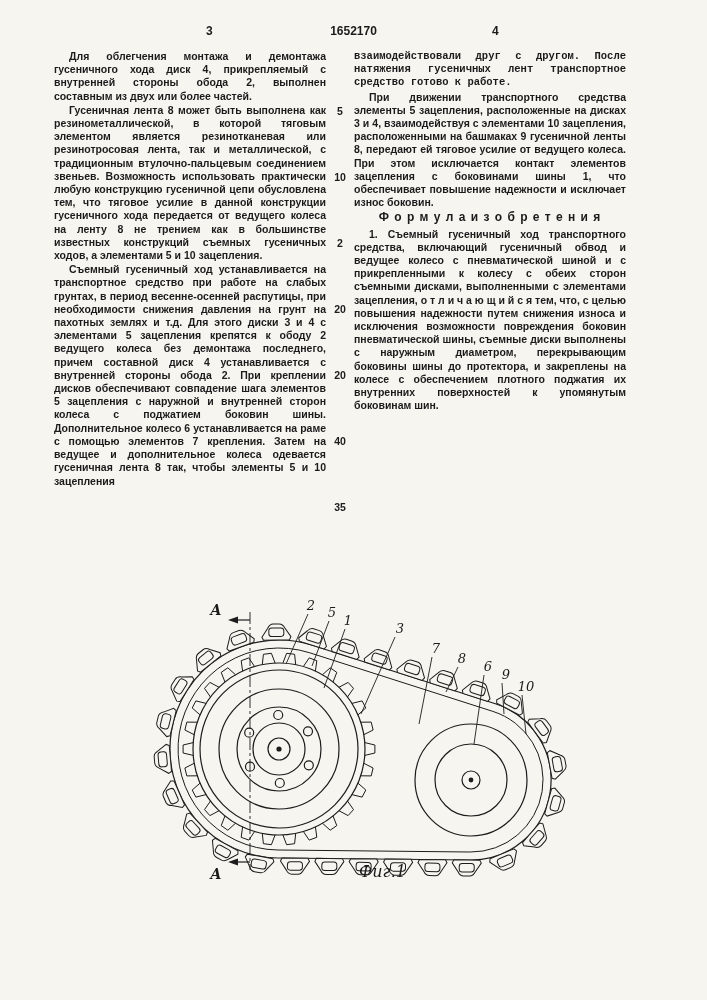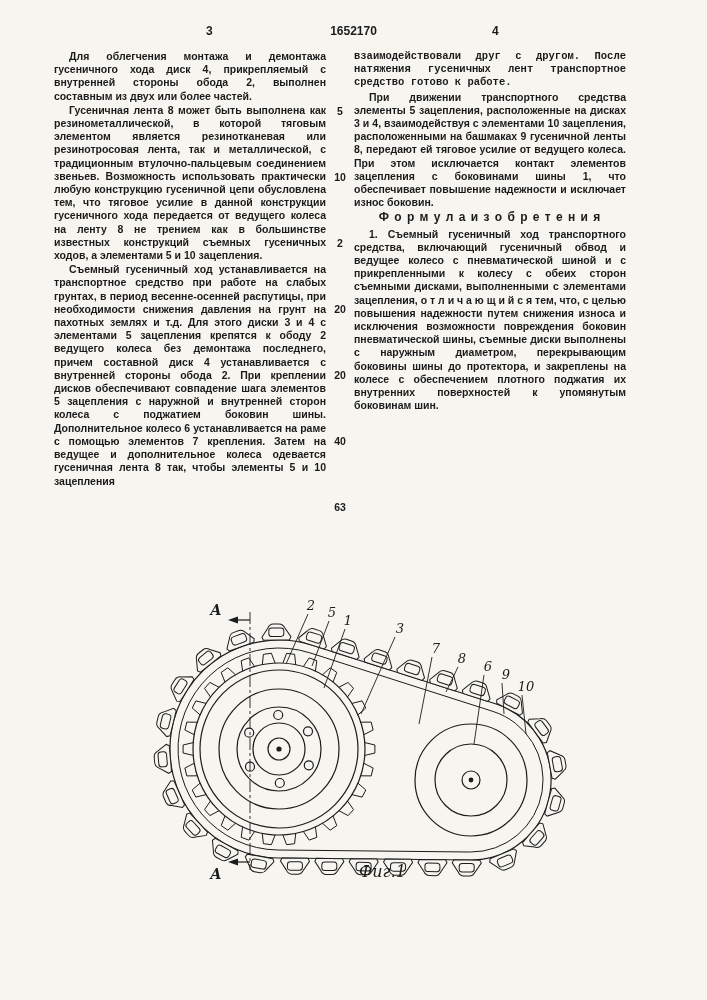--- a/index.html
+++ b/index.html
@@ -57,21 +57,21 @@
       <p>Съемный гусеничный ход устанавливается на транспортное средство при работе на слабых грунтах, в период весенне-осенней распутицы, при необходимости снижения давления на грунт на пахотных землях и т.д. Для этого диски 3 и 4 с элементами 5 зацепления крепятся к ободу 2 ведущего колеса без демонтажа последнего, причем составной диск 4 устанавливается с внутренней стороны обода 2. При креплении дисков обеспечивают совпадение шага элементов 5 зацепления с наружной и внутренней сторон колеса с поджатием боковин шины. Дополнительное колесо 6 устанавливается на раме с помощью элементов 7 крепления. Затем на ведущее и дополнительное колеса одевается гусеничная лента 8 так, чтобы элементы 5 и 10 зацепления</p>
     </div>
 
     <div class="gutter">
       <span style="top:55px">5</span>
       <span style="top:121px">10</span>
       <span style="top:187px">2</span>
       <span style="top:253px">20</span>
       <span style="top:319px">20</span>
       <span style="top:385px">40</span>
-      <span style="top:451px">63</span>
+      <span style="top:451px">35</span>
     </div>
 
     <div class="col">
       <p class="cont">взаимодействовали друг с другом. После натяжения гусеничных лент транспортное средство готово к работе.</p>
       <p>При движении транспортного средства элементы 5 зацепления, расположенные на дисках 3 и 4, взаимодействуя с элементами 10 зацепления, расположенными на башмаках 9 гусеничной ленты 8, передают ей тяговое усилие от ведущего колеса. При этом исключается контакт элементов зацепления с боковинами шины 1, что обеспечивает повышение надежности и исключает износ боковин.</p>
       <div class="claims-heading">Ф о р м у л а   и з о б р е т е н и я</div>
       <p>1. Съемный гусеничный ход транспортного средства, включающий гусеничный обвод и ведущее колесо с пневматической шиной и с прикрепленными к колесу с обеих сторон съемными дисками, выполненными с элементами зацепления, о т л и ч а ю щ и й с я  тем, что, с целью повышения надежности путем снижения износа и исключения возможности повреждения боковин пневматической шины, съемные диски выполнены с наружным диаметром, перекрывающим боковины шины до протектора, и закреплены на колесе с обеспечением плотного поджатия их внутренних поверхностей к упомянутым боковинам шин.</p>
     </div>
   </div>
 

